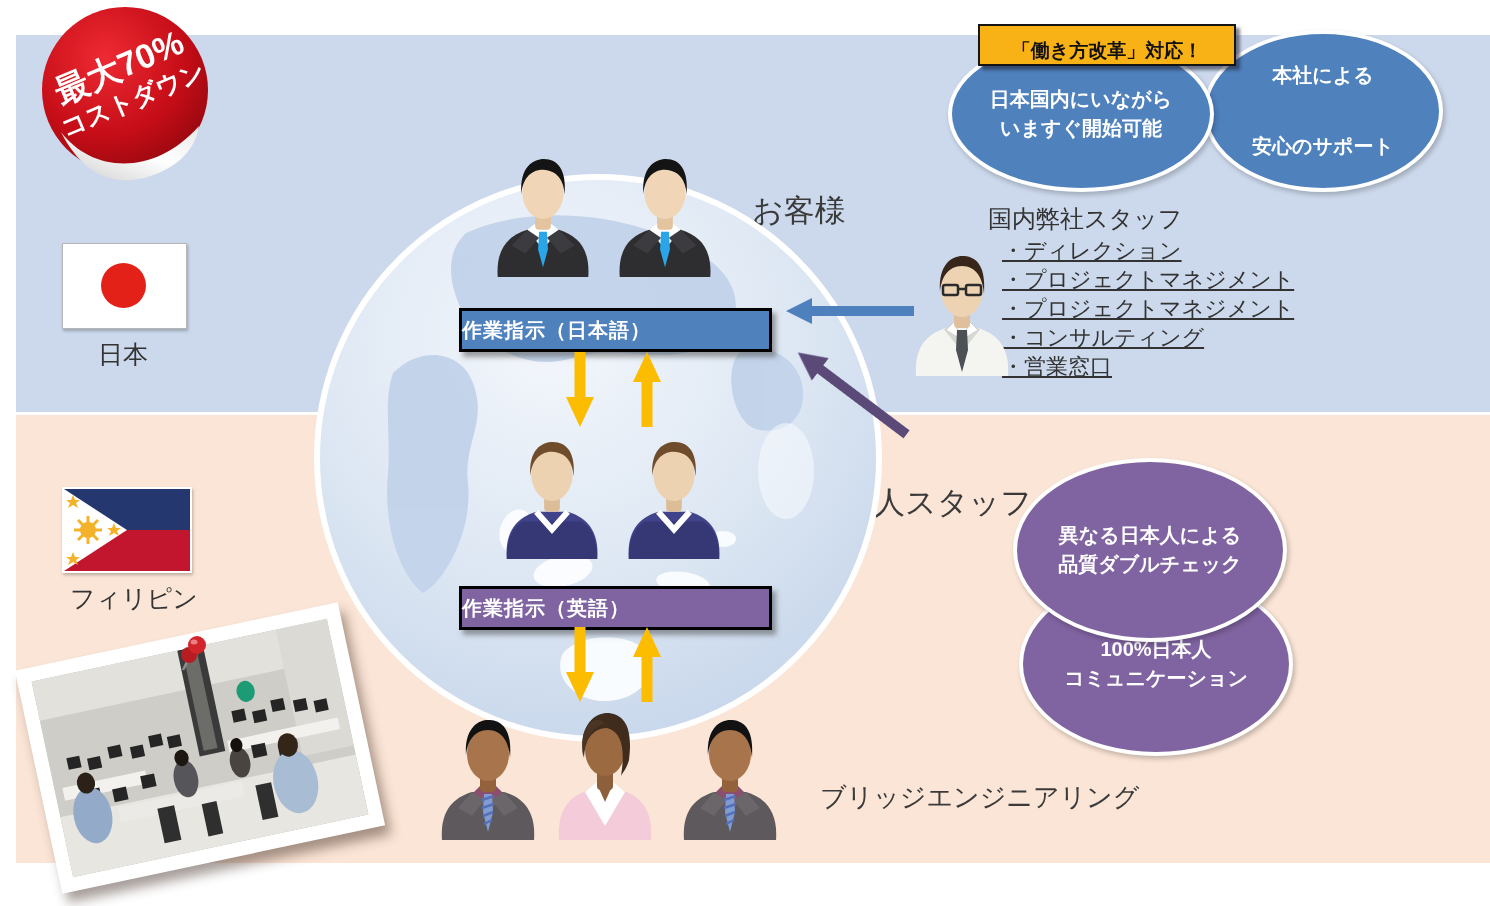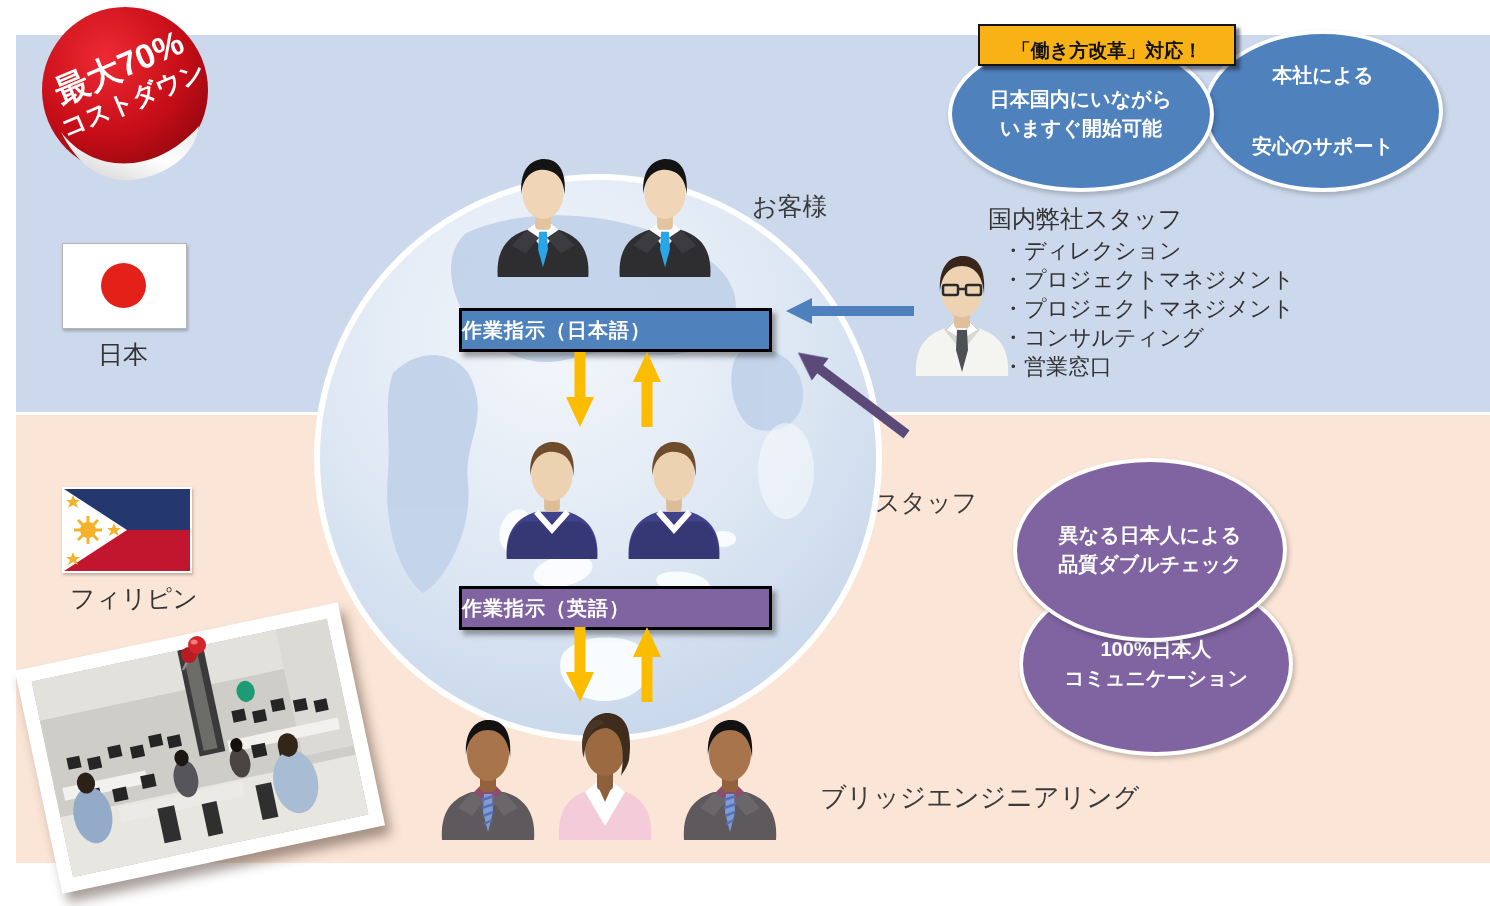--- a/index.html
+++ b/index.html
@@ -11,21 +11,21 @@
   .panel-ph{left:16px;top:415px;width:1474px;height:448px;background:#fbe5d6;}
   
   .globe{left:311px;top:171px;width:574px;height:574px;}
   
   .flag{box-shadow:1px 2px 3px rgba(0,0,0,.25);}
   .flag-japan{left:62px;top:243px;width:123px;height:84px;background:#fff;border:1px solid #b6b6b6;}
   .flag-japan .sun{position:absolute;left:38px;top:19px;width:45px;height:45px;border-radius:50%;background:#e32119;}
   .flag-ph{left:62px;top:487px;width:126px;height:82px;border:2px solid #fff;}
   .country-label{font-size:25px;color:#333;}
   
-  .lbl{font-size:25px;color:#3a3a3a;white-space:nowrap;}
+  .lbl{font-size:31px;color:#3a3a3a;white-space:nowrap;}
   
   .banner{width:307px;height:38px;border:3px solid #000000;box-shadow:4px 5px 5px rgba(70,70,70,.5);
           display:flex;align-items:center;margin-top:18px;}
   .banner span{color:#fff;font-weight:bold;font-size:20px;letter-spacing:1px;}
   .banner-jp{left:459px;top:290px;background:#4f81bd;}
   .banner-en{left:459px;top:568px;background:#8064a2;}
   
   .yellow-banner{left:950px;top:24px;width:254px;height:38px;background:#f9b215;border:2px solid #141414;
                  box-shadow:4px 4px 3px rgba(30,30,50,.55);display:flex;align-items:flex-end;justify-content:center;z-index:12;margin-left:28px;}
   .yellow-banner span{font-size:19px;font-weight:bold;color:#111;}
@@ -34,21 +34,21 @@
   .bubble span{color:#fff;font-weight:bold;font-size:20px;line-height:29px;white-space:nowrap;}
   .bubble-blue{background:#4f81bd;}
   .bubble-purple{background:#8064a2;}
   .bubble1{left:948px;top:36px;width:258px;height:148px;z-index:11;}
   .bubble2{left:1203px;top:30px;width:232px;height:154px;z-index:10;gap:42px;}
   .pbubble1{left:1013px;top:458px;width:266px;height:176px;z-index:11;}
   .pbubble2{left:1019px;top:572px;width:266px;height:176px;z-index:10;}
   
   .staff-title{left:988px;top:203px;font-size:24px;color:#333;}
   .staff-list{left:1002px;top:236px;font-size:22px;line-height:29px;color:#333;}
-  .staff-list div{white-space:nowrap;}
+  .staff-list div{white-space:nowrap;text-decoration:underline;}
   
   .yarrow{width:30px;height:75px;}
   
   .photo{left:35px;top:634px;width:330px;height:228px;background:#fff;
          transform:rotate(-12deg);box-shadow:4px 10px 12px rgba(60,40,30,.45);
          padding:14px;box-sizing:border-box;z-index:5;}
   .photo-inner{width:100%;height:100%;overflow:hidden;background:#cfcdc8;}
   .pushpin{left:176px;top:634px;z-index:7;}
   .people{z-index:4;}
   .z3{z-index:3;}

